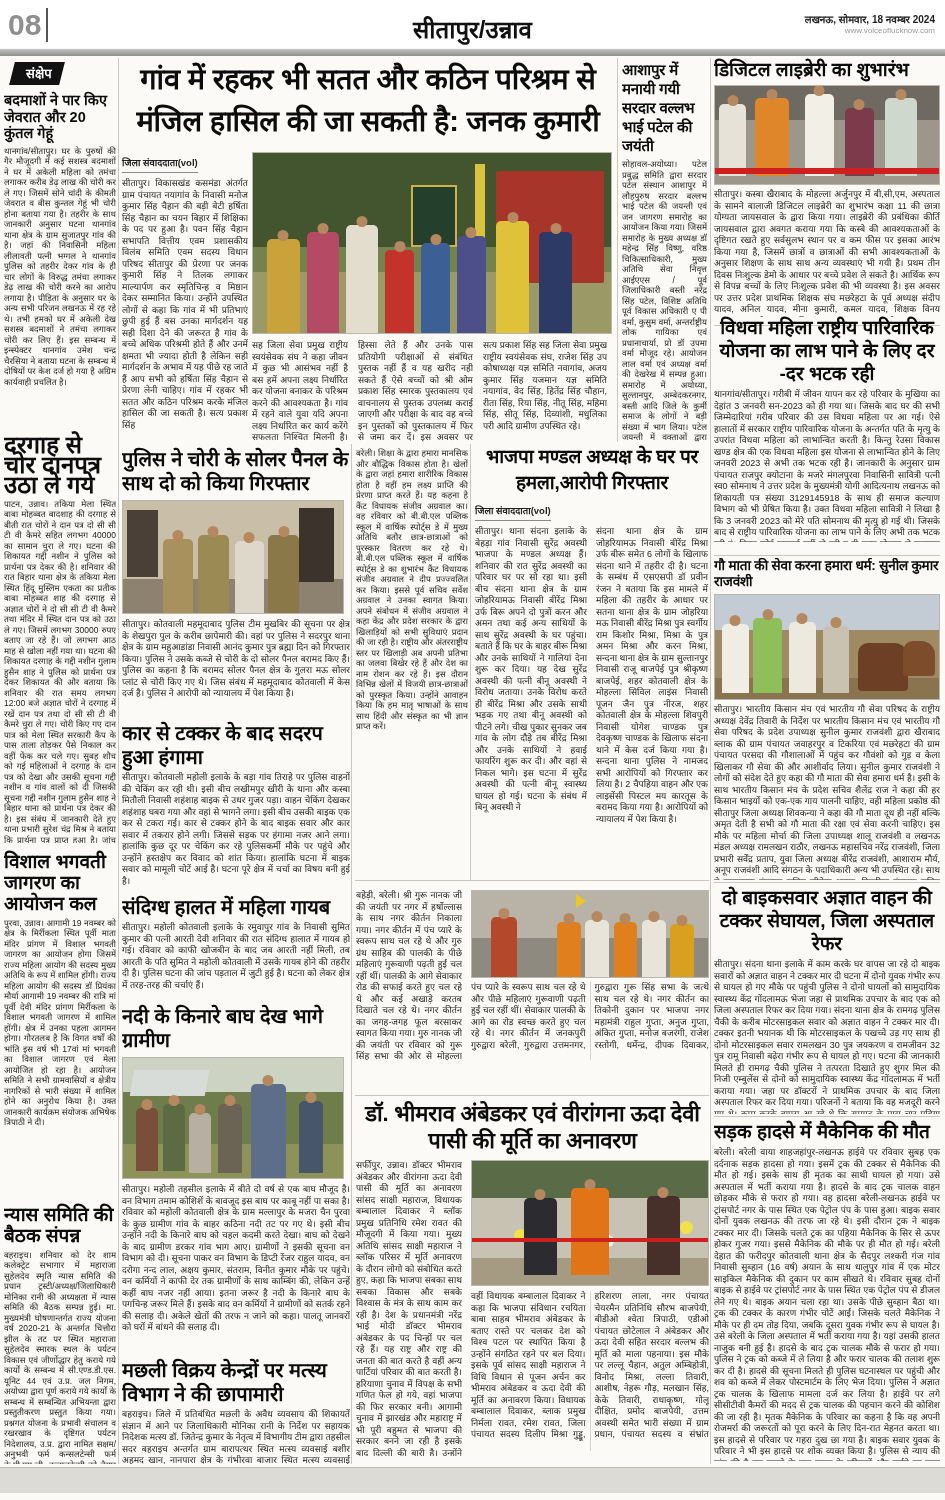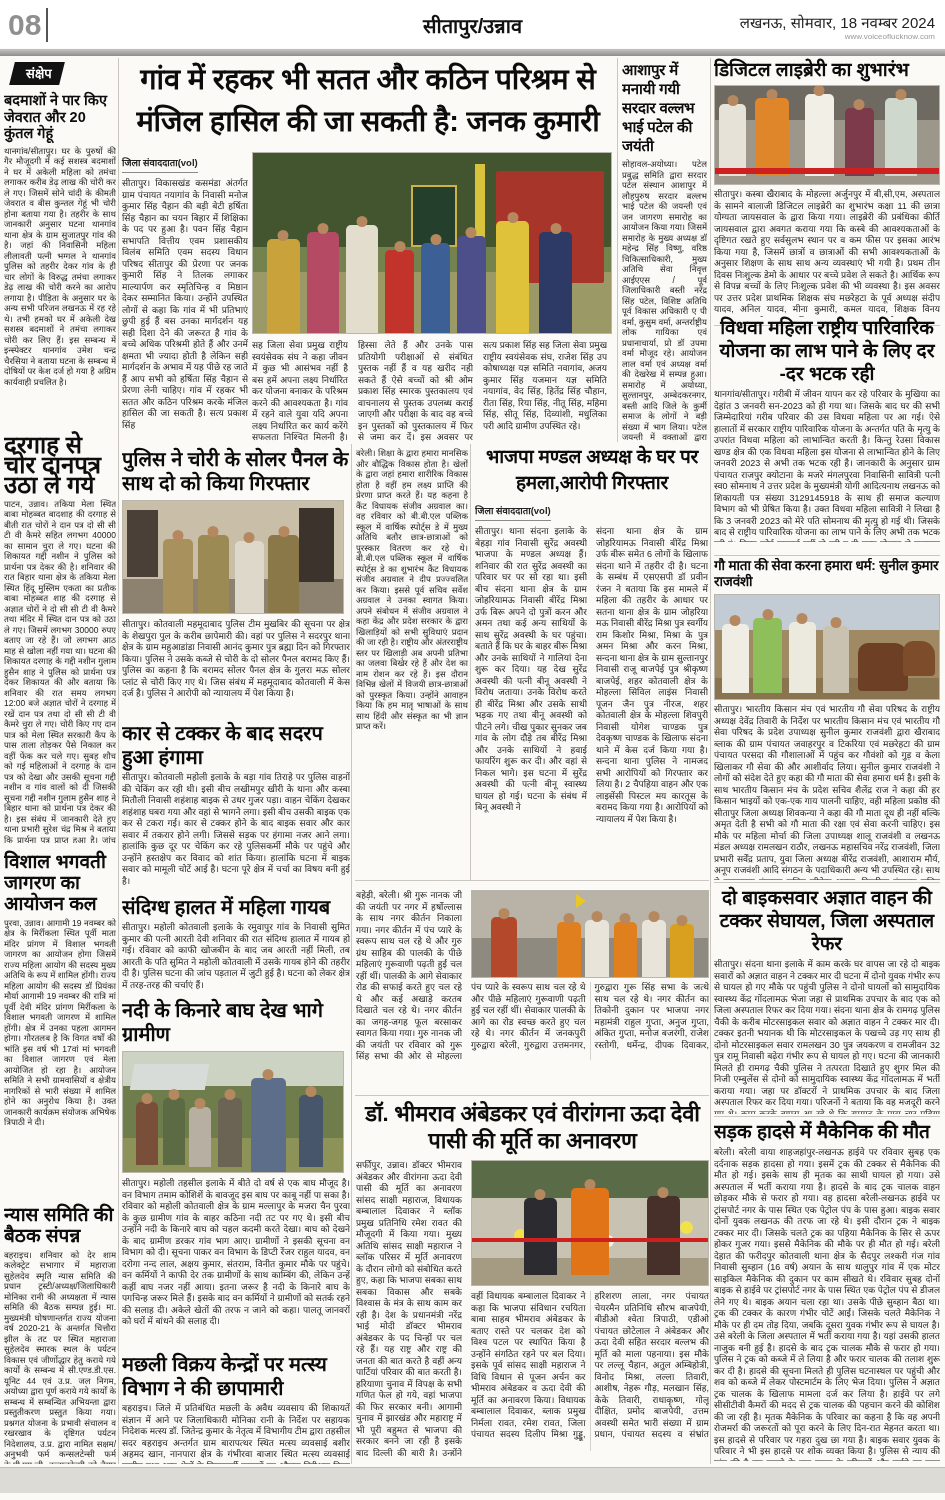--- a/index.html
+++ b/index.html
@@ -8,22 +8,22 @@
   .abs{position:absolute}
   .jt{text-align:justify;text-justify:inter-word}
   .body-t{font-size:9px;line-height:11.5px;color:#242424;overflow:hidden}
   .body-s{font-size:8.5px;line-height:10.5px;color:#242424;overflow:hidden}
   .hd{font-weight:800;color:#0c0c0c;letter-spacing:-.2px}
   
   #hdr{position:absolute;left:0;top:0;width:945px;height:48px;background:#fff}
   #pagenum{font-size:30px;font-weight:800;color:#8f8f8f;border-right:2px solid #555;padding-right:5px}
   #masthead{font-size:30px;font-weight:800;color:#111}
   #masthead .gr{color:#9a9a9a}
-  #secname{font-size:20px;font-weight:800;color:#111}
-  #dateline{font-size:15px;font-weight:400;color:#222;text-align:center}
+  #secname{font-size:24px;font-weight:800;color:#111}
+  #dateline{font-size:10px;font-weight:700;color:#222;text-align:center}
   #site{font-size:8px;color:#999;text-align:right}
   #thickrule{position:absolute;left:0;top:49px;width:945px;height:7px;background:linear-gradient(#c4c4c4,#8e8e8e)}
   
   #briefs{left:4px;top:62px;width:112px;height:1402px;overflow:hidden}
   #sankshep{background:#121212;color:#fff;font-size:13px;font-weight:700;padding:2px 10px 3px 14px;display:inline-block;transform:skewX(-14deg);margin-left:8px}
   #sankshep span{display:inline-block;transform:skewX(14deg)}
   .brief-h{font-size:14.5px;line-height:16.5px;font-weight:800;color:#0d0d0d;margin:7px 0 4px}
   .brief-b{margin-bottom:4px}
   .bigh{font-size:19px;line-height:21px;font-weight:800;color:#0d0d0d;margin:8px 0 4px}
   
@@ -126,21 +126,21 @@
     <span class="p" style="left:66%;bottom:0;width:14%;height:70%;background:#8a7848"></span>
   </div>
   <div class="body-t jt indent" style="height:96px">सीतापुर। कोतवाली महमूदाबाद पुलिस टीम मुखबिर की सूचना पर क्षेत्र के शेखपुरा पुल के करीब छापेमारी की। वहां पर पुलिस ने सदरपुर थाना क्षेत्र के ग्राम महुआडांडा निवासी आनंद कुमार पुत्र ब्रह्मा दिन को गिरफ्तार किया। पुलिस ने उसके कब्जे से चोरी के दो सोलर पैनल बरामद किए हैं। पुलिस का कहना है कि बरामद सोलर पैनल क्षेत्र के गुलरा मऊ सोलर प्लांट से चोरी किए गए थे। जिस संबंध में महमूदाबाद कोतवाली में केस दर्ज है। पुलिस ने आरोपी को न्यायालय में पेश किया है।</div>
 
   <div class="mid-h" style="margin-top:6px">कार से टक्कर के बाद सदरप हुआ हंगामा</div>
   <div class="body-t jt" style="height:118px;margin-top:3px">सीतापुर। कोतवाली महोली इलाके के बड़ा गांव तिराहे पर पुलिस वाहनों की चेकिंग कर रही थी। इसी बीच लखीमपुर खीरी के थाना और कस्बा मितौली निवासी शहंशाह बाइक से उधर गुजर पड़ा। वाहन चेकिंग देखकर शहंशाह घबरा गया और वहां से भागने लगा। इसी बीच उसकी बाइक एक कर से टकरा गई। कार से टक्कर होने के बाद बाइक सवार और कार सवार में तकरार होने लगी। जिससे सड़क पर हंगामा नजर आने लगा। हालांकि कुछ दूर पर चेकिंग कर रहे पुलिसकर्मी मौके पर पहुंचे और उन्होंने हस्तक्षेप कर विवाद को शांत किया। हालांकि घटना में बाइक सवार को मामूली चोटें आई है। घटना पूरे क्षेत्र में चर्चा का विषय बनी हुई है।</div>
 
   <div class="mid-h" style="margin-top:5px">संदिग्ध हालत में महिला गायब</div>
   <div class="body-t jt" style="height:68px;margin-top:3px">सीतापुर। महोली कोतवाली इलाके के रमुवापुर गांव के निवासी सुमित कुमार की पत्नी आरती देवी शनिवार की रात संदिग्ध हालात में गायब हो गई। रविवार को काफी खोजबीन के बाद जब आरती नहीं मिली, तब आरती के पति सुमित ने महोली कोतवाली में उसके गायब होने की तहरीर दी है। पुलिस घटना की जांच पड़ताल में जुटी हुई है। घटना को लेकर क्षेत्र में तरह-तरह की चर्चाएं हैं।</div>
 
-  <div class="mid-h" style="margin-top:8px">नदी के किनारे बाघ देख भागे ग्रामीण</div>
+  <div class="mid-h" style="margin-top:14px">नदी के किनारे बाघ देख भागे ग्रामीण</div>
   <div class="ph" style="width:222px;height:122px;margin:5px 0;background:linear-gradient(#cdd3c2 0 28%,#6f7d4c 28% 72%,#8c9258 72%)">
     <span class="abs" style="left:4%;top:10%;width:34%;height:22%;background:#d8dcd8;transform:skewX(-10deg)"></span>
     <span class="p" style="left:6%;bottom:6%;width:10%;height:52%;background:#7a4f3a"></span>
     <span class="p" style="left:18%;bottom:6%;width:10%;height:56%;background:#5c6b43"></span>
     <span class="p" style="left:30%;bottom:4%;width:10%;height:50%;background:#b7b0a2"></span>
     <span class="p" style="left:43%;bottom:4%;width:11%;height:58%;background:#6b6455"></span>
     <span class="p" style="left:58%;bottom:0;width:16%;height:78%;background:#5c6e8a"></span>
     <span class="p" style="left:80%;bottom:4%;width:11%;height:60%;background:#47566b"></span>
   </div>
   <div class="body-t jt" style="height:168px">सीतापुर। महोली तहसील इलाके में बीते दो वर्ष से एक बाघ मौजूद है। वन विभाग तमाम कोशिशें के बावजूद इस बाघ पर काबू नहीं पा सका है। रविवार को महोली कोतवाली क्षेत्र के ग्राम मल्लापुर के मजरा चैन पुरवा के कुछ ग्रामीण गांव के बाहर कठिना नदी तट पर गए थे। इसी बीच उन्होंने नदी के किनारे बाघ को चहल कदमी करते देखा। बाघ को देखने के बाद ग्रामीण डरकर गांव भाग आए। ग्रामीणों ने इसकी सूचना वन विभाग को दी। सूचना पाकर वन विभाग के डिप्टी रेंजर राहुल यादव, वन दरोगा नन्द लाल, अक्षय कुमार, संतराम, विनीत कुमार मौके पर पहुंचे। वन कर्मियों ने काफी देर तक ग्रामीणों के साथ काम्बिंग की, लेकिन उन्हें कहीं बाघ नजर नहीं आया। इतना जरूर है नदी के किनारे बाघ के पगचिन्ह जरूर मिले हैं। इसके बाद वन कर्मियों ने ग्रामीणों को सतर्क रहने की सलाह दी। अकेले खेतों की तरफ न जाने को कहा। पालतू जानवरों को घरों में बांधने की सलाह दी।</div>

